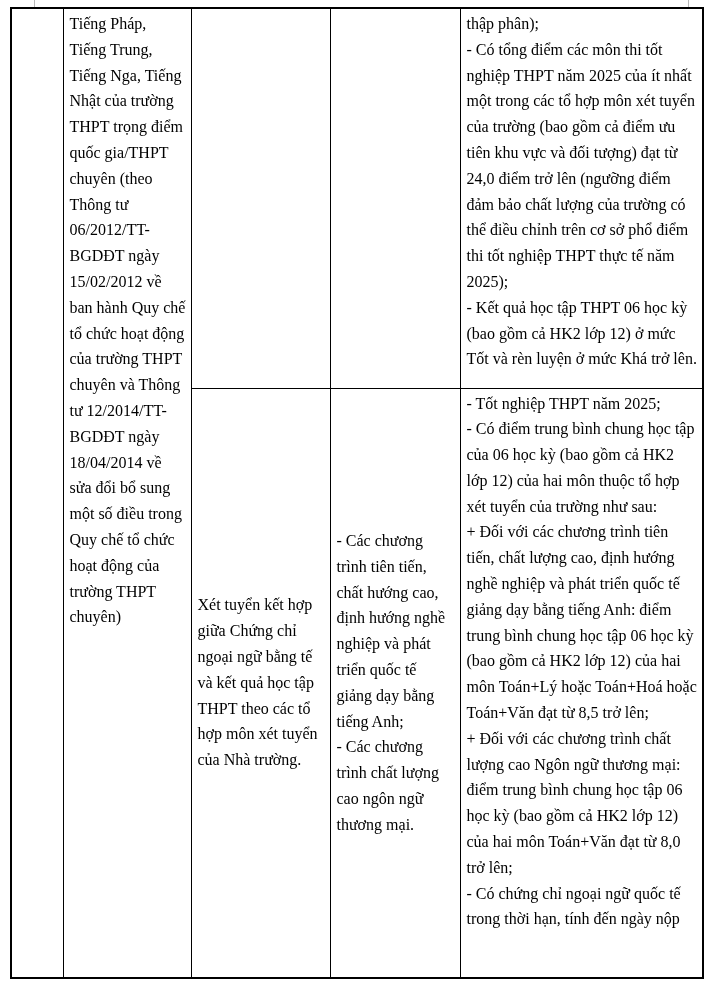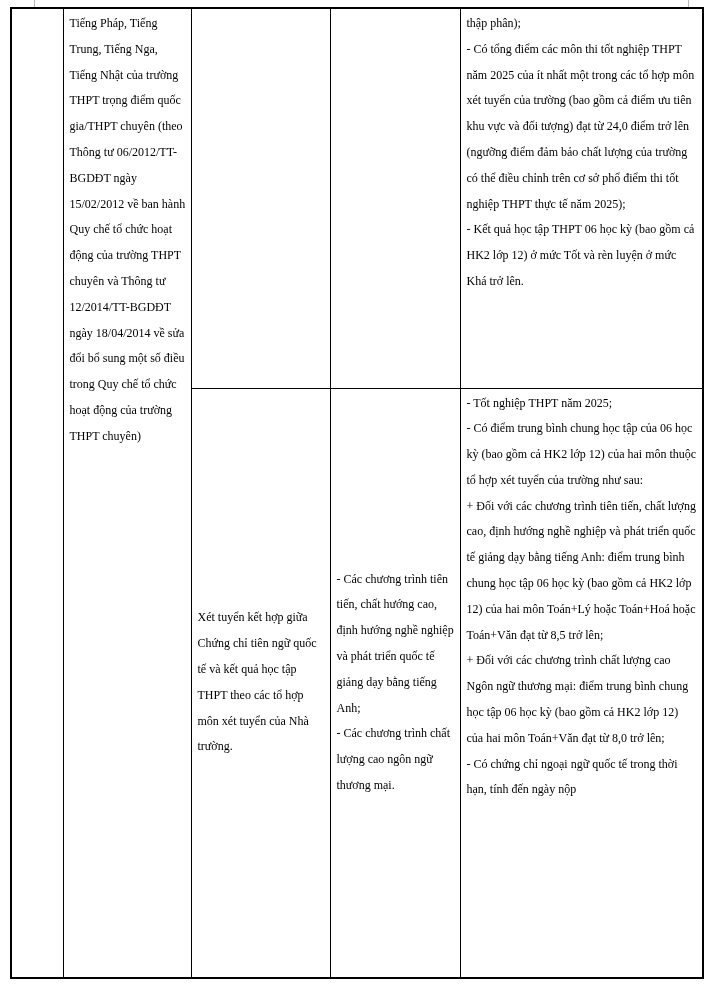--- a/index.html
+++ b/index.html
@@ -31,21 +31,21 @@
     left: 10px;
     top: 7px;
     width: 692px;
     border-collapse: collapse;
     table-layout: fixed;
     border: 2px solid #000000;
   }
   table.doc-table td {
     border: 1px solid #000000;
     padding: 2px 5px 2px 6px;
-    font-size: 12px;
+    font-size: 16px;
     line-height: 25.8px;
     white-space: pre-wrap;
     overflow: hidden;
     word-wrap: break-word;
   }
   td.v-top    { vertical-align: top; }
   td.v-middle { vertical-align: middle; }
 </style>
 </head>
 <body>
@@ -67,21 +67,21 @@
       <tr style="height:380px;">
         <td rowspan="2" class="v-top"></td>
         <td rowspan="2" class="v-top">Tiếng Pháp, Tiếng Trung, Tiếng Nga, Tiếng Nhật của trường THPT trọng điểm quốc gia/THPT chuyên (theo Thông tư 06/2012/TT-BGDĐT ngày 15/02/2012 về ban hành Quy chế tổ chức hoạt động của trường THPT chuyên và Thông tư 12/2014/TT-BGDĐT ngày 18/04/2014 về sửa đổi bổ sung một số điều trong Quy chế tổ chức hoạt động của trường THPT chuyên)</td>
         <td class="v-top"></td>
         <td class="v-top"></td>
         <td class="v-top">thập phân);
 - Có tổng điểm các môn thi tốt nghiệp THPT năm 2025 của ít nhất một trong các tổ hợp môn xét tuyển của trường (bao gồm cả điểm ưu tiên khu vực và đối tượng) đạt từ 24,0 điểm trở lên (ngưỡng điểm đảm bảo chất lượng của trường có thể điều chỉnh trên cơ sở phổ điểm thi tốt nghiệp THPT thực tế năm 2025);
 - Kết quả học tập THPT 06 học kỳ (bao gồm cả HK2 lớp 12) ở mức Tốt và rèn luyện ở mức Khá trở lên.</td>
       </tr>
       <tr style="height:590px;">
-        <td class="v-middle">Xét tuyển kết hợp giữa Chứng chỉ tiên ngữ quốc tế và kết quả học tập THPT theo các tổ hợp môn xét tuyển của Nhà trường.</td>
+        <td class="v-middle">Xét tuyển kết hợp giữa Chứng chỉ ngoại ngữ bằng tế và kết quả học tập THPT theo các tổ hợp môn xét tuyển của Nhà trường.</td>
         <td class="v-middle">- Các chương trình tiên tiến, chất hướng cao, định hướng nghề nghiệp và phát triển quốc tế giảng dạy bằng tiếng Anh;
 - Các chương trình chất lượng cao ngôn ngữ thương mại.</td>
         <td class="v-top">- Tốt nghiệp THPT năm 2025;
 - Có điểm trung bình chung học tập của 06 học kỳ (bao gồm cả HK2 lớp 12) của hai môn thuộc tổ hợp xét tuyển của trường như sau:
 + Đối với các chương trình tiên tiến, chất lượng cao, định hướng nghề nghiệp và phát triển quốc tế giảng dạy bằng tiếng Anh: điểm trung bình chung học tập 06 học kỳ (bao gồm cả HK2 lớp 12) của hai môn Toán+Lý hoặc Toán+Hoá hoặc Toán+Văn đạt từ 8,5 trở lên;
 + Đối với các chương trình chất lượng cao Ngôn ngữ thương mại: điểm trung bình chung học tập 06 học kỳ (bao gồm cả HK2 lớp 12) của hai môn Toán+Văn đạt từ 8,0 trở lên;
 - Có chứng chỉ ngoại ngữ quốc tế trong thời hạn, tính đến ngày nộp</td>
       </tr>
     </tbody>
   </table>

